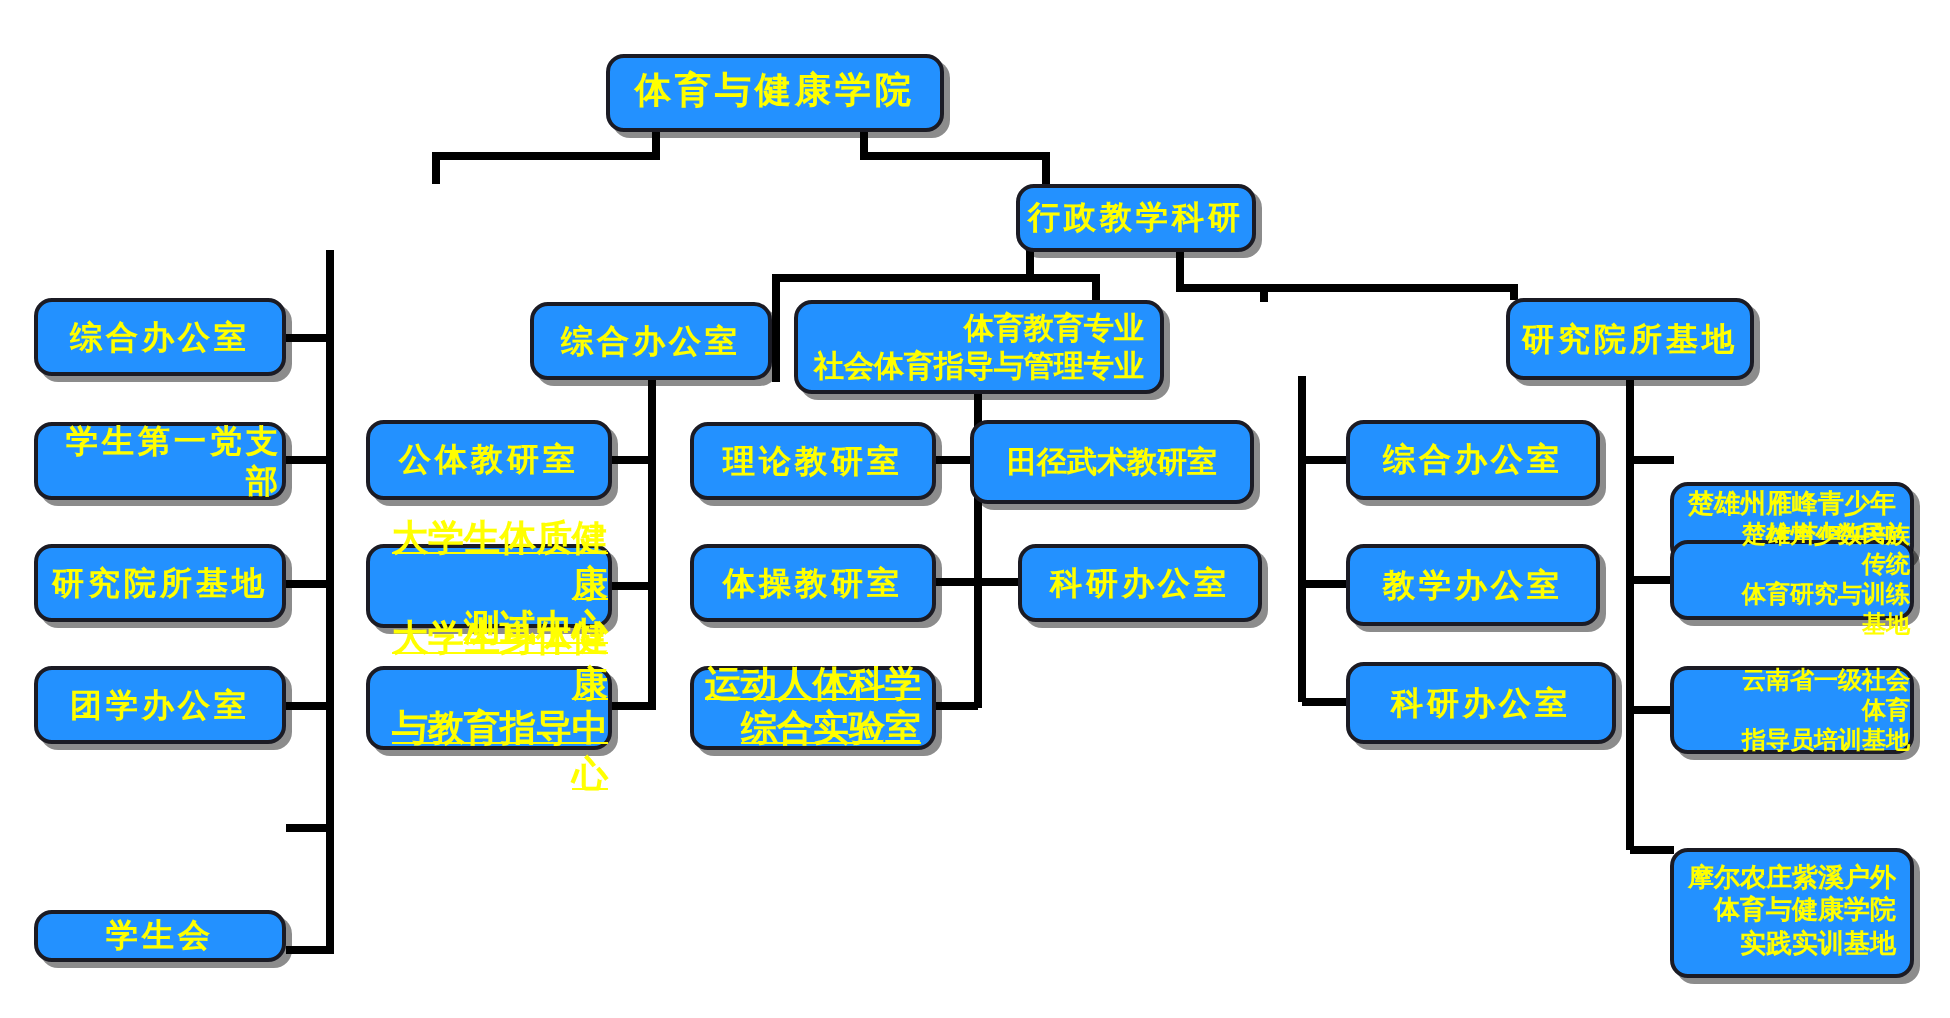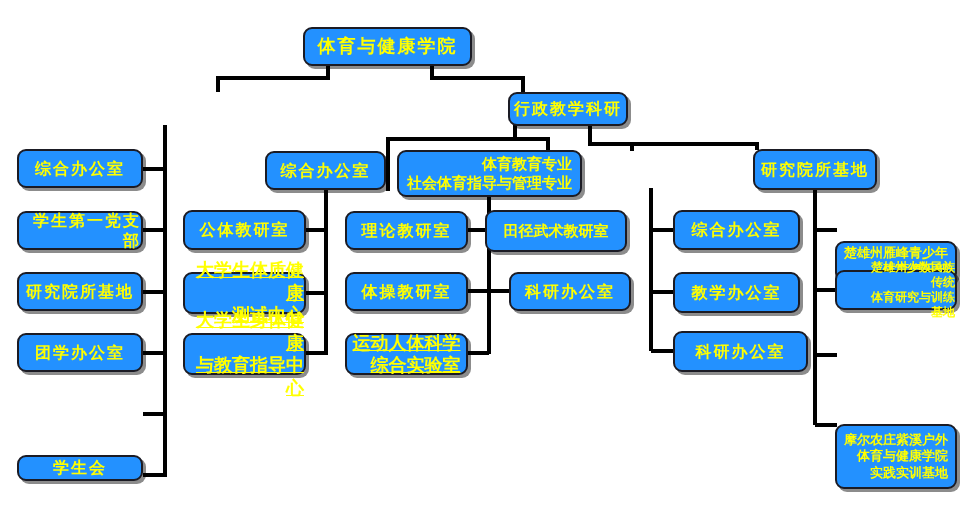--- a/index.html
+++ b/index.html
@@ -161,19 +161,23 @@
       <span>研究院所基地</span>
     </div>
   <div class="box f13" style="left:835px;top:210px;width:122px;height:41px">
       <span>楚雄州雁峰青少年
 体育俱乐部</span>
     </div>
   <div class="box f12" style="left:835px;top:270px;width:122px;height:40px">
       <span>楚雄州少数民族传统
 体育研究与训练基地</span>
     </div>
+  <div class="box f12" style="left:835px;top:333px;width:122px;height:44px">
+      <span>云南省一级社会体育
+指导员培训基地</span>
+    </div>
   <div class="box f13" style="left:835px;top:393px;width:122px;height:65px">
       <span>摩尔农庄紫溪户外
 体育与健康学院
 实践实训基地</span>
     </div>
 
 </div>
 
 </body></html>

